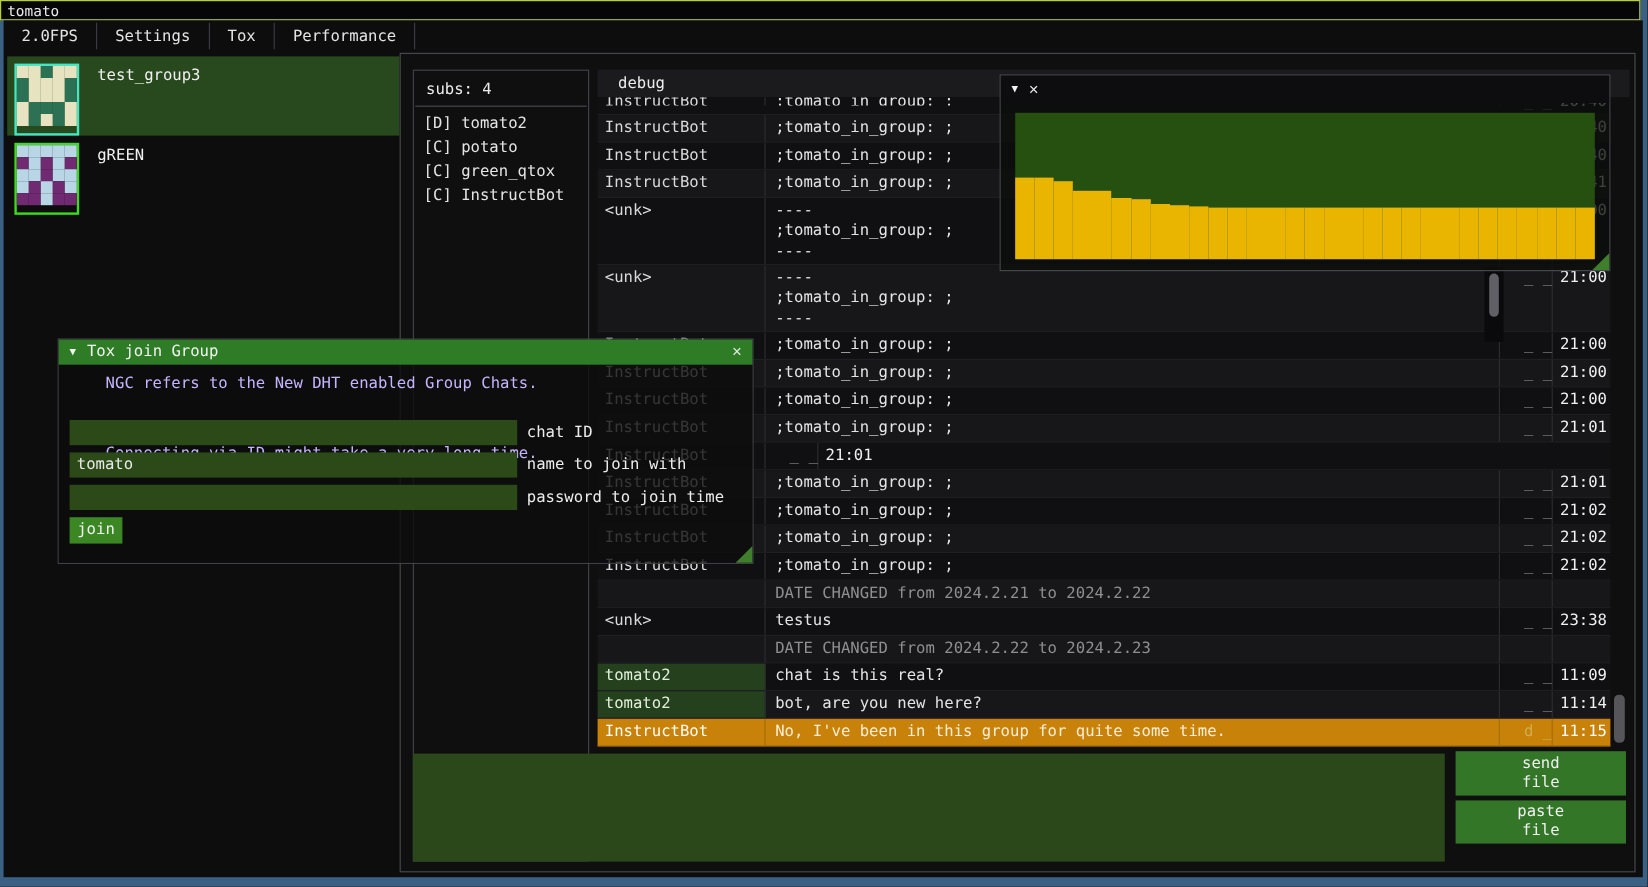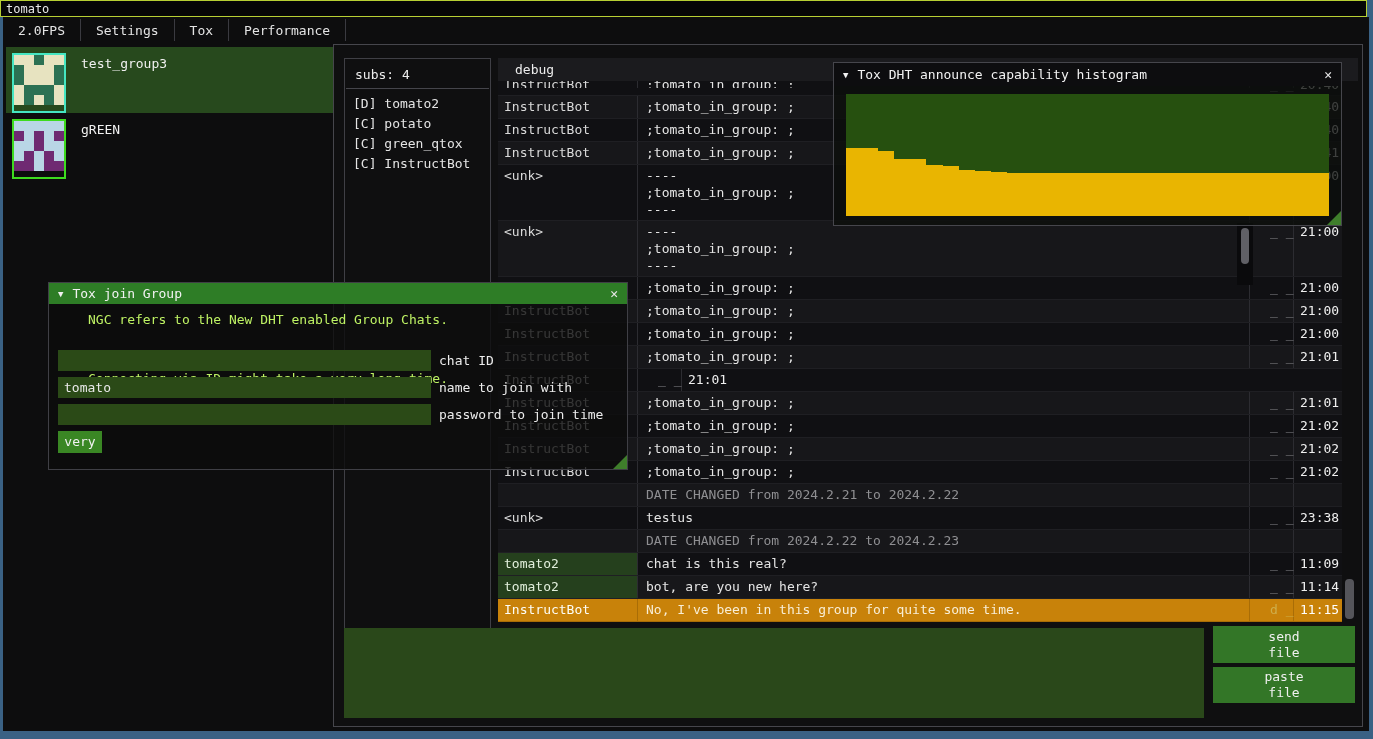--- a/index.html
+++ b/index.html
@@ -70,21 +70,21 @@
   
   #hist-win{left:833px;top:62px;width:509px;height:164px;z-index:30;}
   #hist-win .fw-title{background:#0d0d0f;}
   #hist-win .fw-body{position:absolute;left:0;top:23px;right:0;bottom:0;background:rgba(12,14,11,0.78);}
   .plot{position:absolute;left:12px;top:8px;width:483px;height:122px;background:#26500f;display:flex;align-items:flex-end;}
   .bar{flex:1 1 auto;background:#e9b501;}
   
   #join-win{left:48px;top:282px;width:580px;height:188px;z-index:40;border-color:#3f3f45;}
   #join-win .fw-title{height:21px;background:#2e7d26;}
   #join-win .fw-body{position:absolute;left:0;top:21px;right:0;bottom:0;background:rgba(12,12,12,0.80);}
-  .jdesc{position:absolute;left:10px;color:#bef264;white-space:nowrap;padding-left:29px;}
+  .jdesc{position:absolute;left:10px;color:#c4b5fd;white-space:nowrap;padding-left:29px;}
   .jfield{position:absolute;left:9px;width:373px;height:21px;background:#2b4a17;color:#e9e9e9;
           line-height:21px;padding-left:6px;box-sizing:border-box;white-space:nowrap;}
   .jlabel{position:absolute;left:390px;line-height:21px;color:#ececec;white-space:nowrap;}
   #join-btn{position:absolute;left:9px;top:127px;width:44px;height:22px;background:#3a8724;
             color:#f2f2f2;text-align:center;line-height:22px;cursor:default;}
 </style>
 </head>
 <body>
 
 <div id="root">
@@ -347,21 +347,20 @@
       <div class="filebtn" style="top:622px;height:36px;">
         <span>paste</span>
         <span>file</span>
       </div>
     </div>
   </div>
 
   <div class="floatwin" id="hist-win">
     <div class="fw-title">
       <span class="fw-collapse">▼</span>
-      <span class="fw-name">Tox DHT announce capability histogram</span>
       <span class="fw-close">✕</span>
     </div>
     <div class="fw-body">
       <div class="plot" id="hist-plot" style="background: rgb(38, 80, 15);">
           <div class="bar" style="height: 56%; background: rgb(233, 181, 1);"></div>
           <div class="bar" style="height: 56%; background: rgb(233, 181, 1);"></div>
           <div class="bar" style="height: 53%; background: rgb(233, 181, 1);"></div>
           <div class="bar" style="height: 47%; background: rgb(233, 181, 1);"></div>
           <div class="bar" style="height: 47%; background: rgb(233, 181, 1);"></div>
           <div class="bar" style="height: 42%; background: rgb(233, 181, 1);"></div>
@@ -406,17 +405,17 @@
 
       <div class="jfield" style="top:46px;"></div>
       <div class="jlabel" style="top:46px;">chat ID</div>
 
       <div class="jfield" style="top:73px;">tomato</div>
       <div class="jlabel" style="top:73px;">name to join with</div>
 
       <div class="jfield" style="top:100px;"></div>
       <div class="jlabel" style="top:100px;">password to join time</div>
 
-      <div id="join-btn">very</div>
+      <div id="join-btn">join</div>
     </div>
     <div class="grip"></div>
   </div>
 </div>
 
 </body></html>

